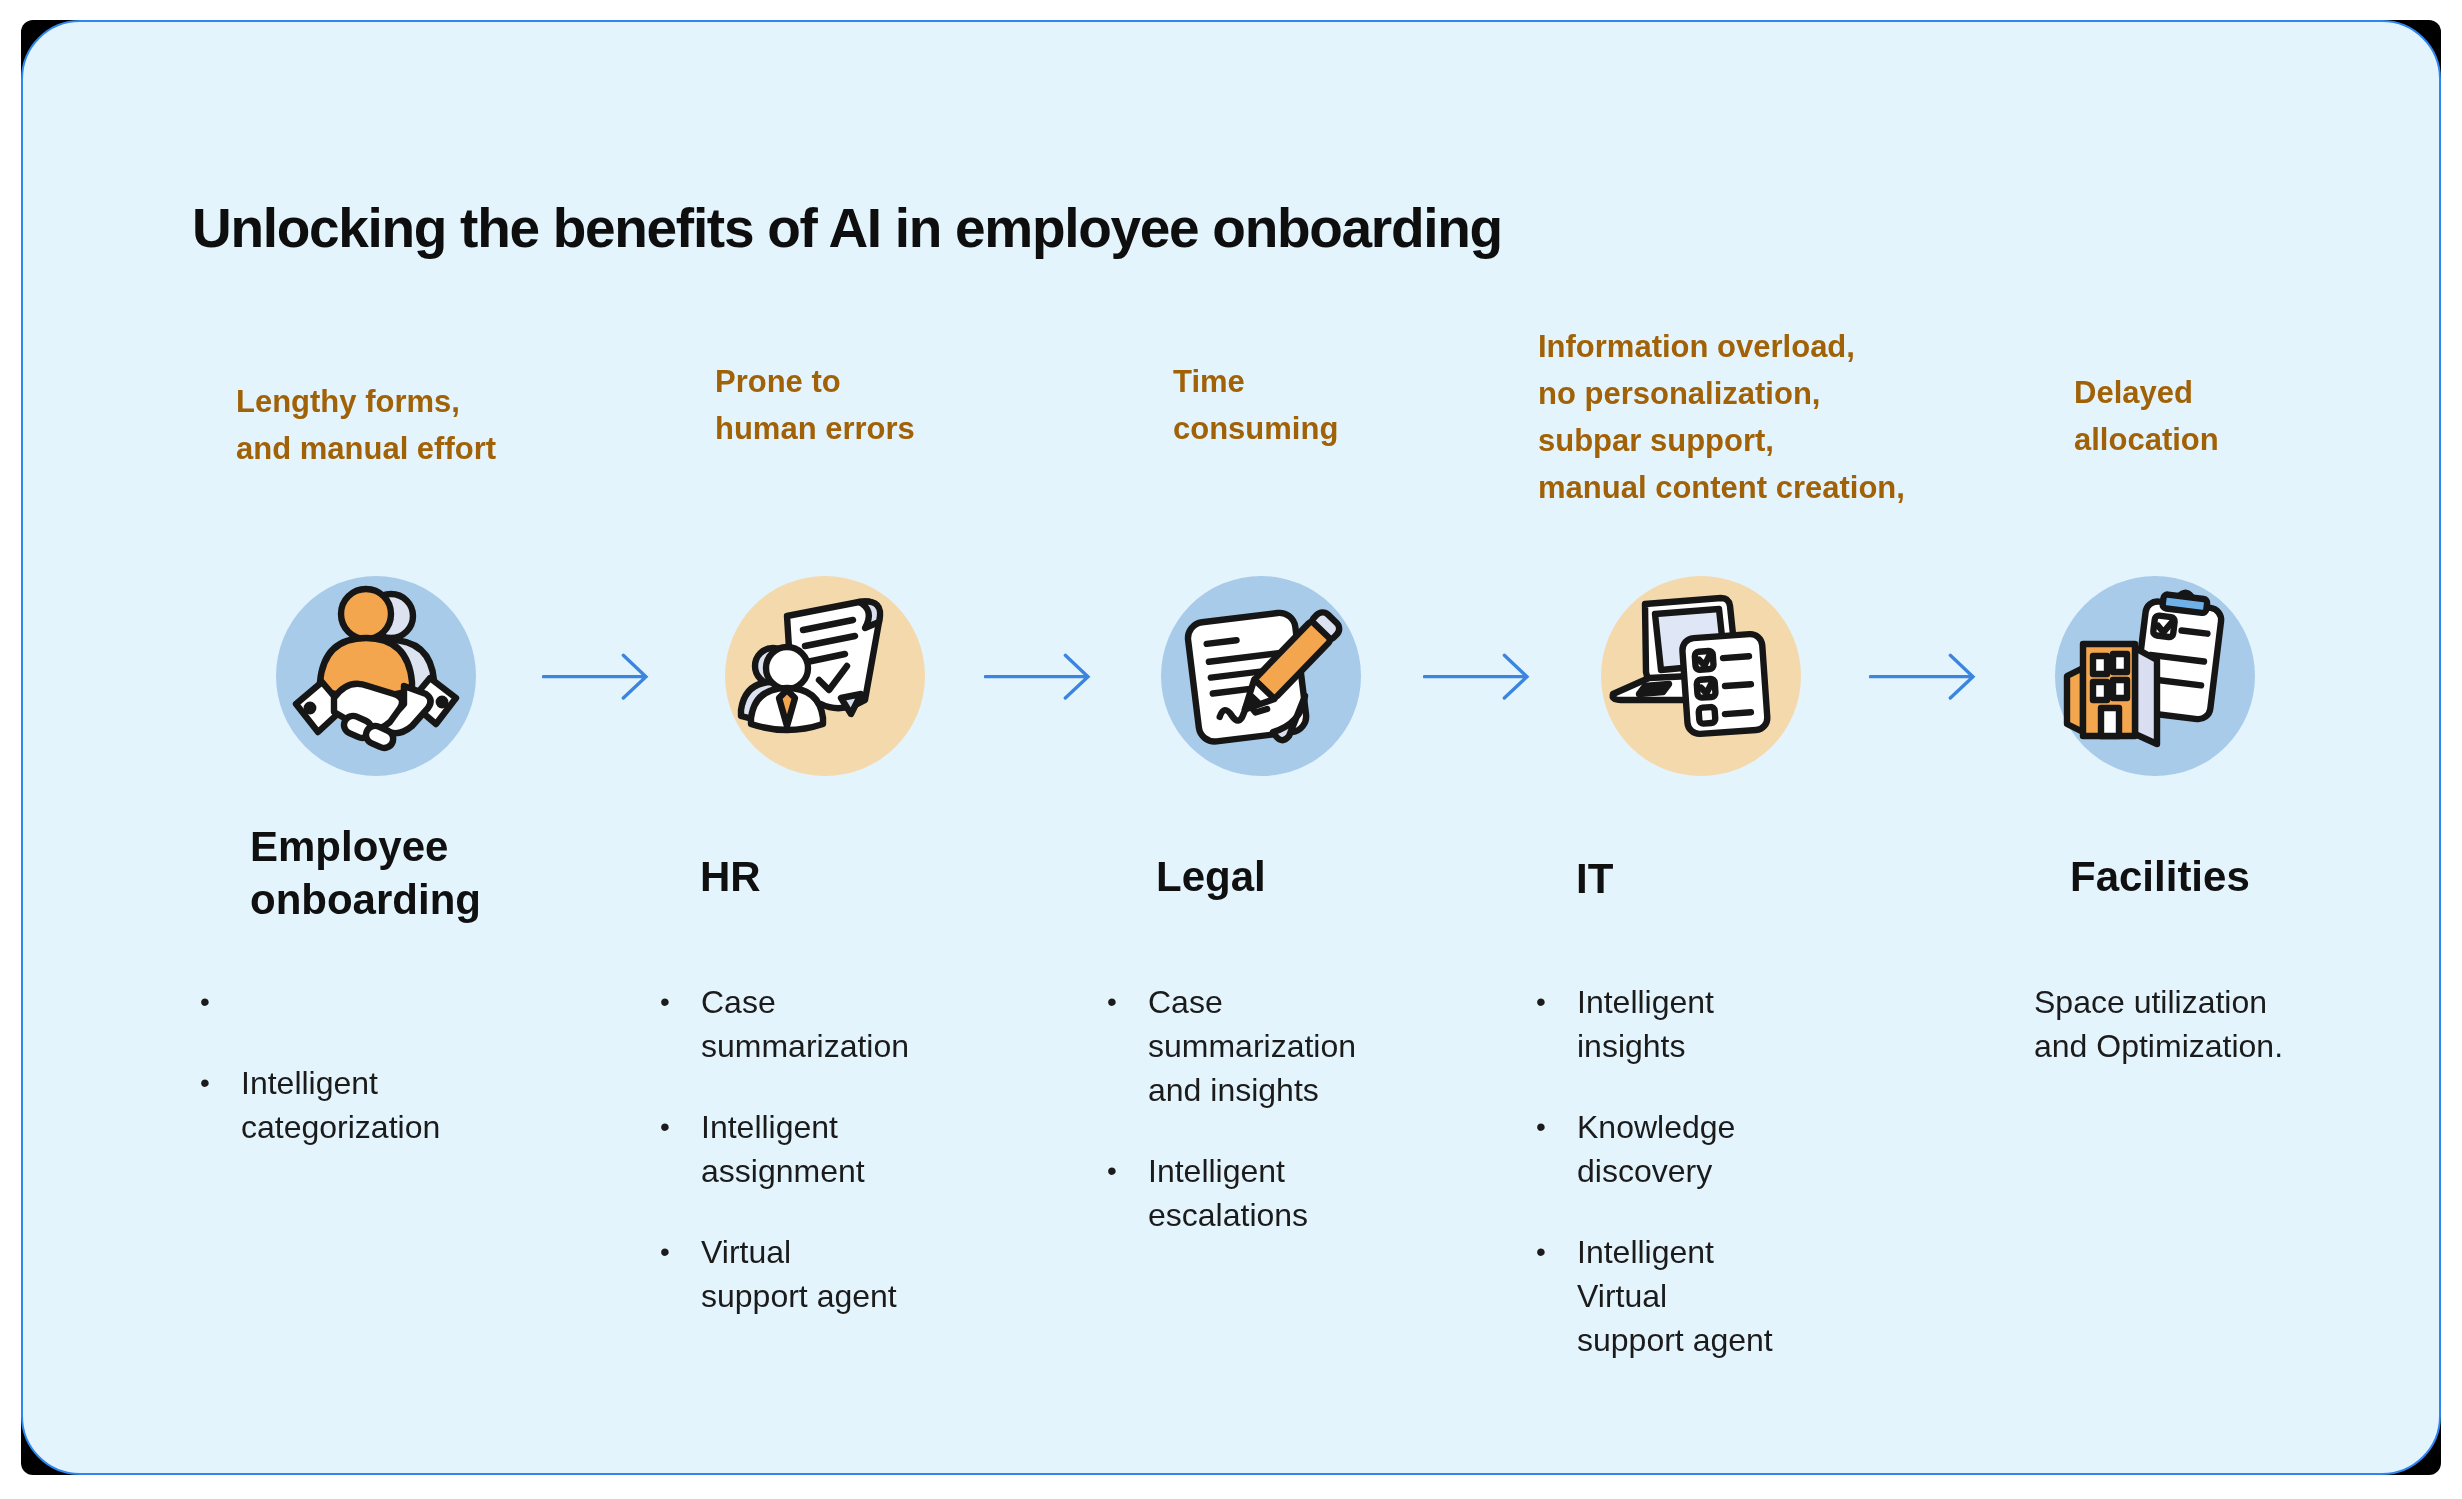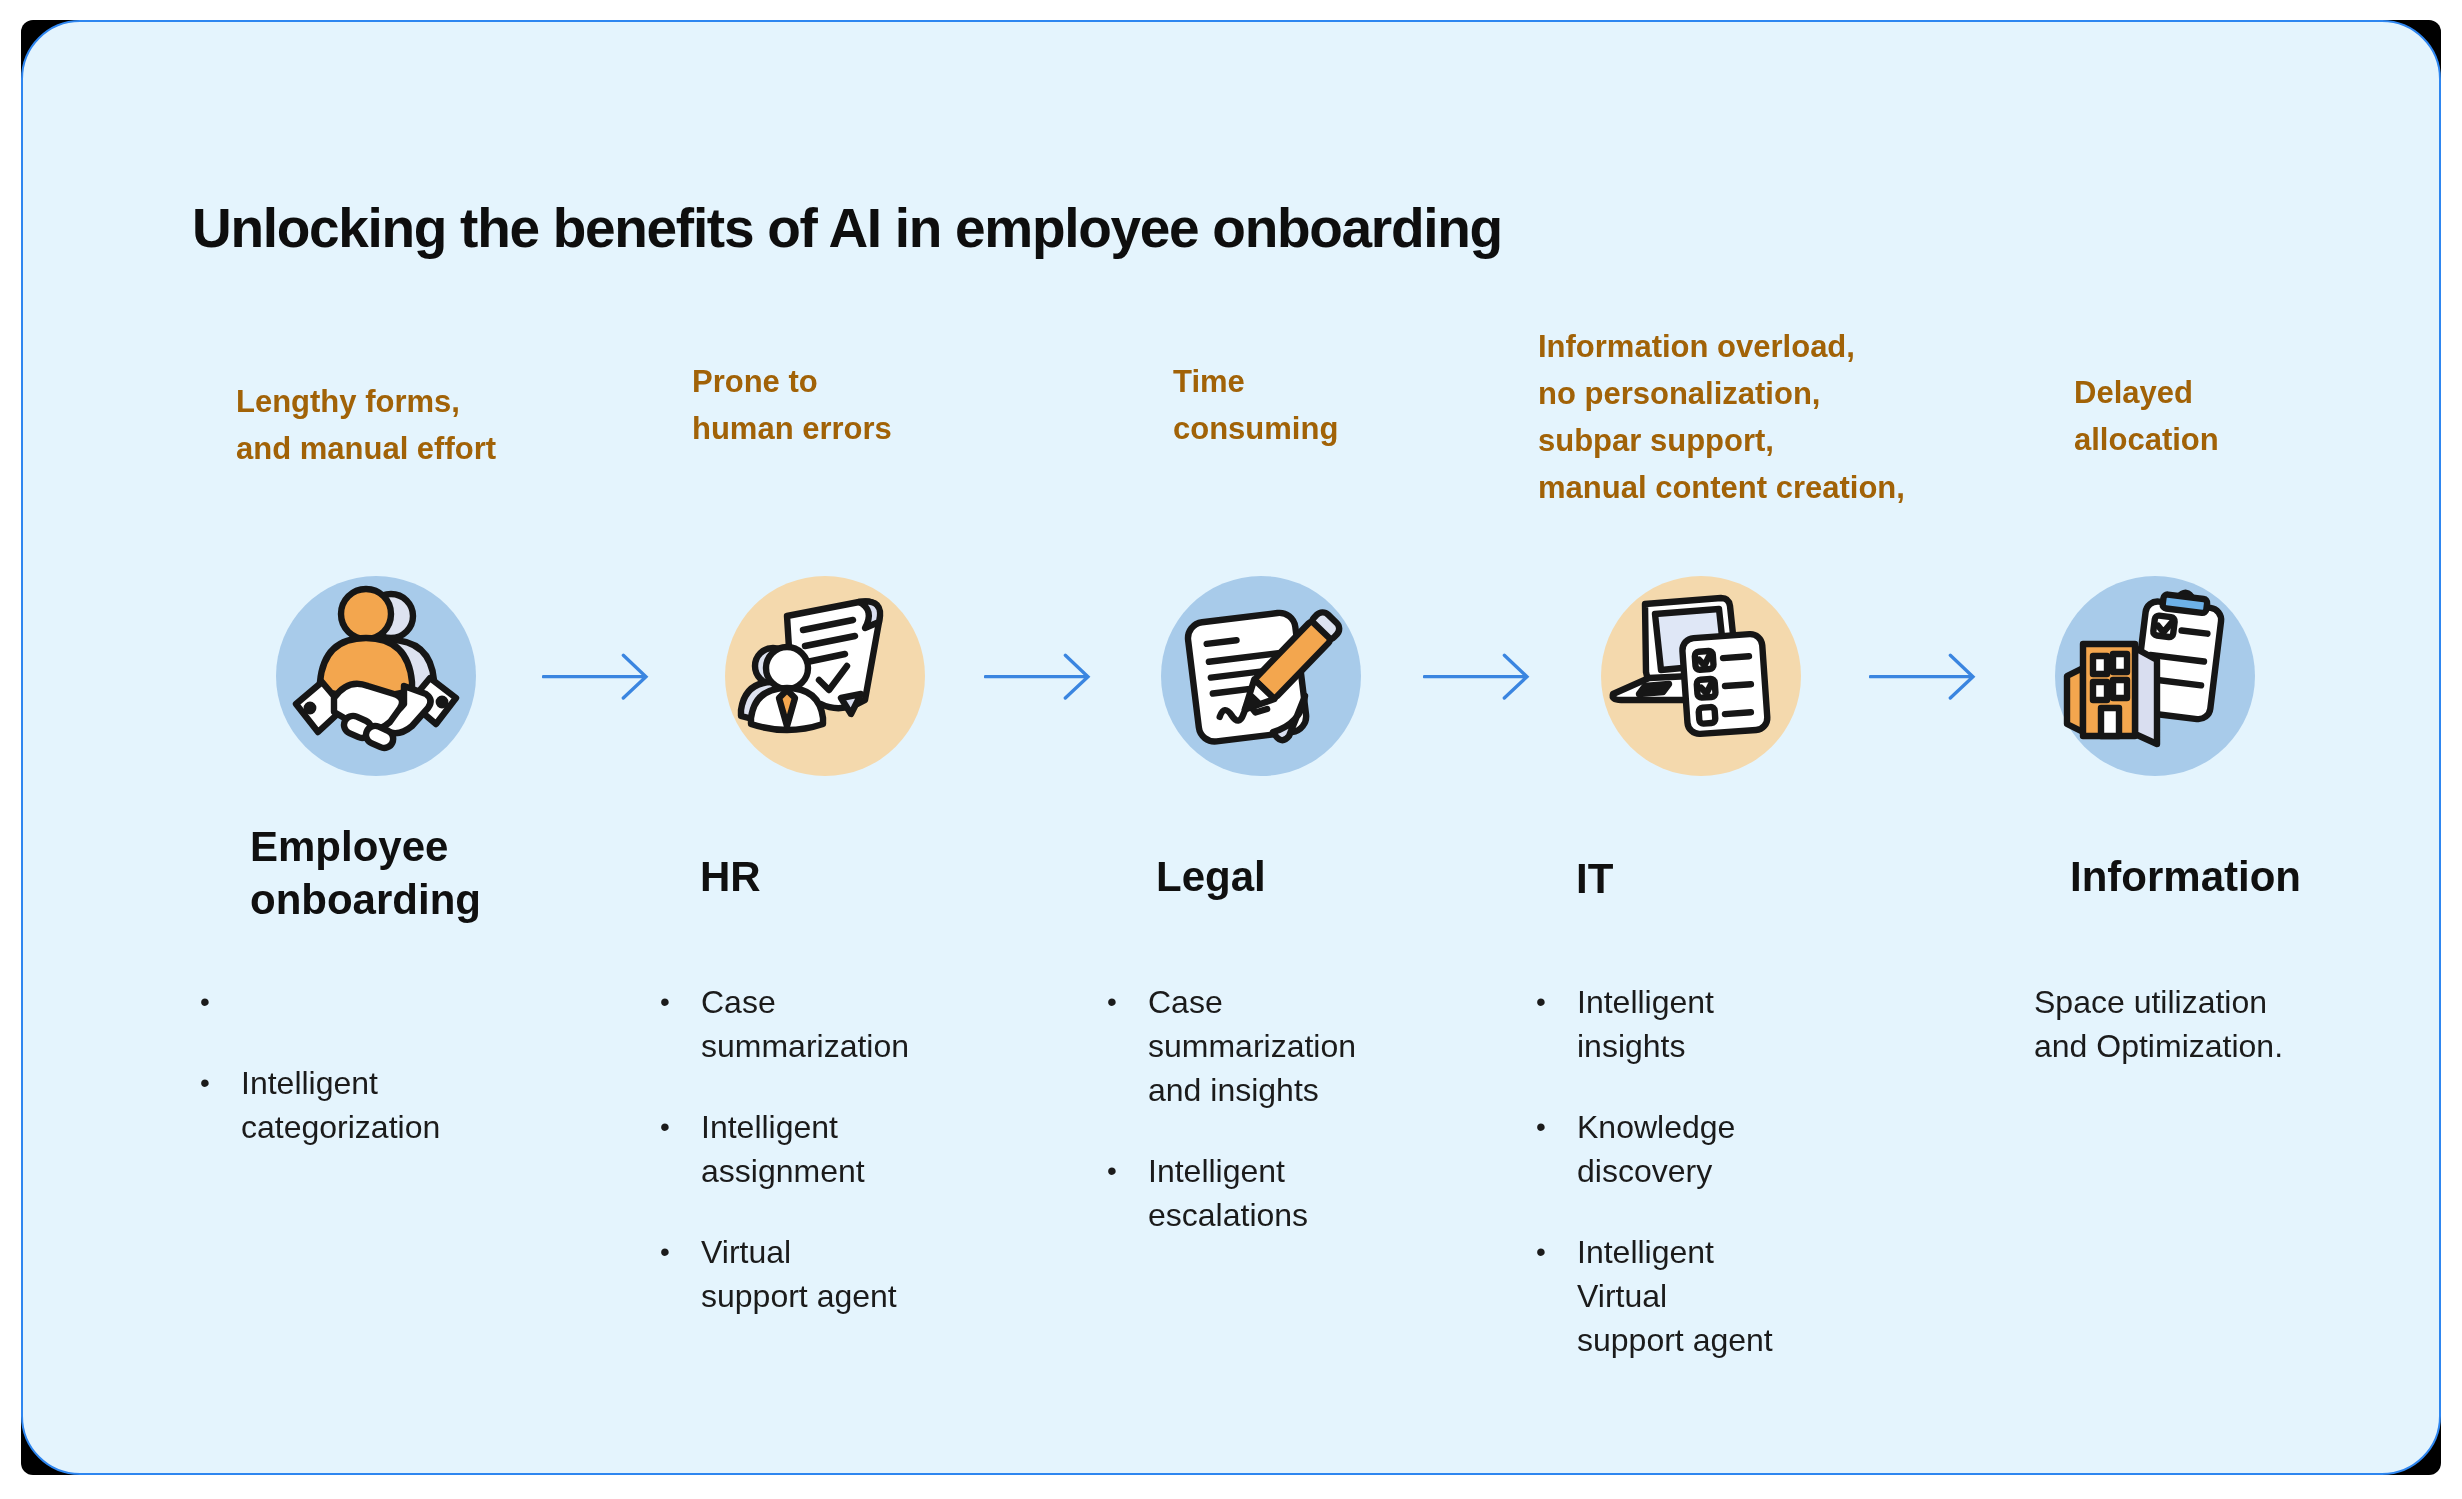--- a/index.html
+++ b/index.html
@@ -19,21 +19,21 @@
   .title{
     position:absolute;left:192px;top:159px;width:2177px;
     font-size:55px;font-weight:800;letter-spacing:-1.3px;color:#0e0e0e;
     white-space:nowrap;
   }
   .pp{
     position:absolute;color:#a16207;font-weight:700;
     font-size:31px;line-height:47px;white-space:pre-line;
   }
   .pp.c1{left:236px;top:358px;margin-top:20px;}
-  .pp.c2{left:692px;top:358px;}
+  .pp.c2{left:715px;top:358px;}
   .pp.c3{left:1173px;top:358px;}
   .pp.c4{left:1538px;top:323px;}
   .pp.c5{left:2074px;top:369px;}
   .circle{
     position:absolute;top:576px;width:200px;height:200px;border-radius:50%;
   }
   .circle svg{width:100%;height:100%;display:block;}
   .tint-blue{background:#a8cbea;}
   .tint-tan{background:#f4d9ad;}
   .circle.c1{left:276px;}
@@ -206,21 +206,21 @@
   <svg viewBox="0 0 180 116">
       <path d="M2 58 H150 M122 26 L156 58 L122 90" fill="none" stroke="#3a85e0" stroke-width="5" stroke-linecap="round"></path>
     </svg>
 </div>
 
 <div class="hd c1">Employee
 onboarding</div>
 <div class="hd c2">HR</div>
 <div class="hd c3">Legal</div>
 <div class="hd c4">IT</div>
-<div class="hd c5">Information</div>
+<div class="hd c5">Facilities</div>
 
 <div class="list c1">
   <div class="item">
     <span class="dot">•</span>
   </div>
   <div class="item">
     <span class="dot">•</span>
     <span class="item-text">Intelligent
 categorization</span>
   </div>

